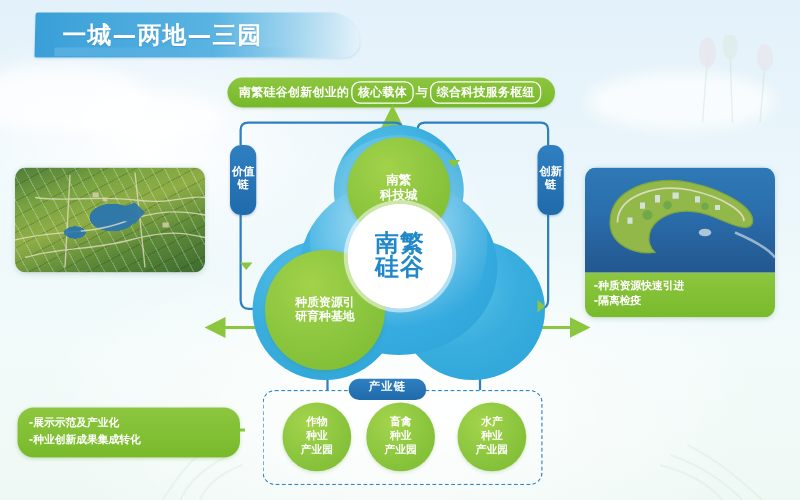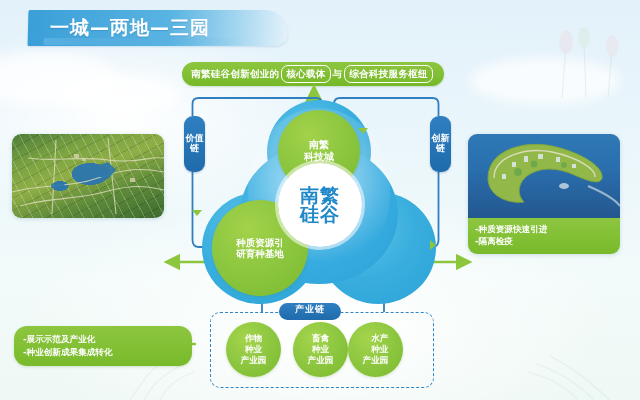--- a/index.html
+++ b/index.html
@@ -133,21 +133,21 @@
     font-family:Liberation Serif, serif;}
   .parkcircle{
     position:absolute;top:322px;width:55px;height:55px;border-radius:50%;
     background:radial-gradient(circle at 36% 30%,#a4d44c 0%,#8cc63f 52%,#7bbb2e 100%);
     color:#fff;font-size:8.6px;font-weight:bold;line-height:1.25;
     display:flex;align-items:center;justify-content:center;text-align:center;
     font-family:"DejaVu Sans","Liberation Sans",sans-serif;
     box-shadow:0 1px 3px rgba(80,130,40,.22);}
   #park-1{left:226px;}
   #park-2{left:293px;}
-  #park-3{left:348px;text-align:right;}
+  #park-3{left:366px;}
   svg.conn{position:absolute;left:0;top:0;width:640px;height:400px;overflow:visible;pointer-events:none;}
 </style>
 </head>
 <body>
 
 <div id="stage">
 
   <div class="cloud" style="left:-30px;top:52px;width:150px;height:54px;"></div>
   <div class="cloud" style="left:60px;top:74px;width:120px;height:40px;"></div>
   <div class="cloud" style="left:470px;top:58px;width:150px;height:46px;"></div>

